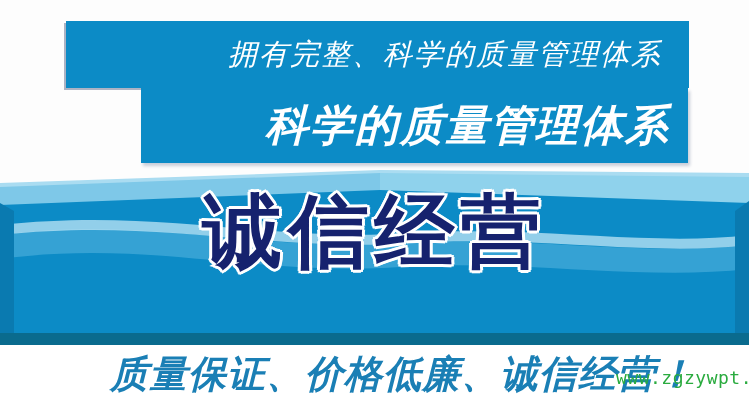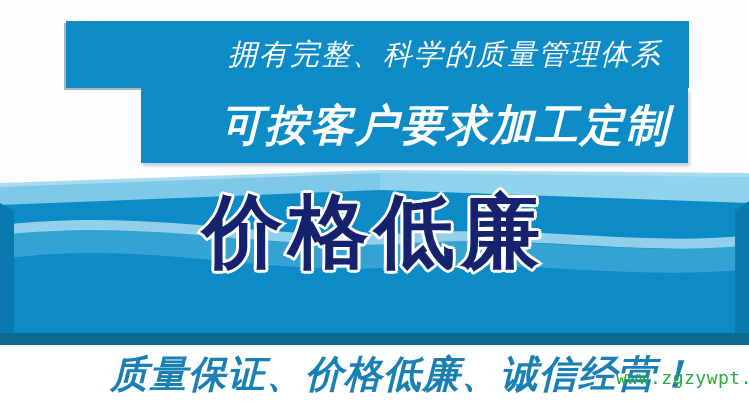--- a/index.html
+++ b/index.html
@@ -167,22 +167,22 @@
 
       <rect x="0" y="168" width="749" height="12" fill="#0a6b8e"></rect>
     </svg>
   </div>
 
   <div class="tag-box tag-box-upper">
     <span class="tagline-1">拥有完整、科学的质量管理体系</span>
   </div>
 
   <div class="tag-box tag-box-lower">
-    <span class="tagline-2">可按客户要求加工定制</span>
+    <span class="tagline-2">科学的质量管理体系</span>
   </div>
 
-  <div class="headline">价格低廉</div>
+  <div class="headline">诚信经营</div>
 
   <div class="slogan">质量保证、价格低廉、诚信经营！</div>
 
   <div class="watermark">www.zgzywpt.cn</div>
 
 </div>
 
 </body></html>

